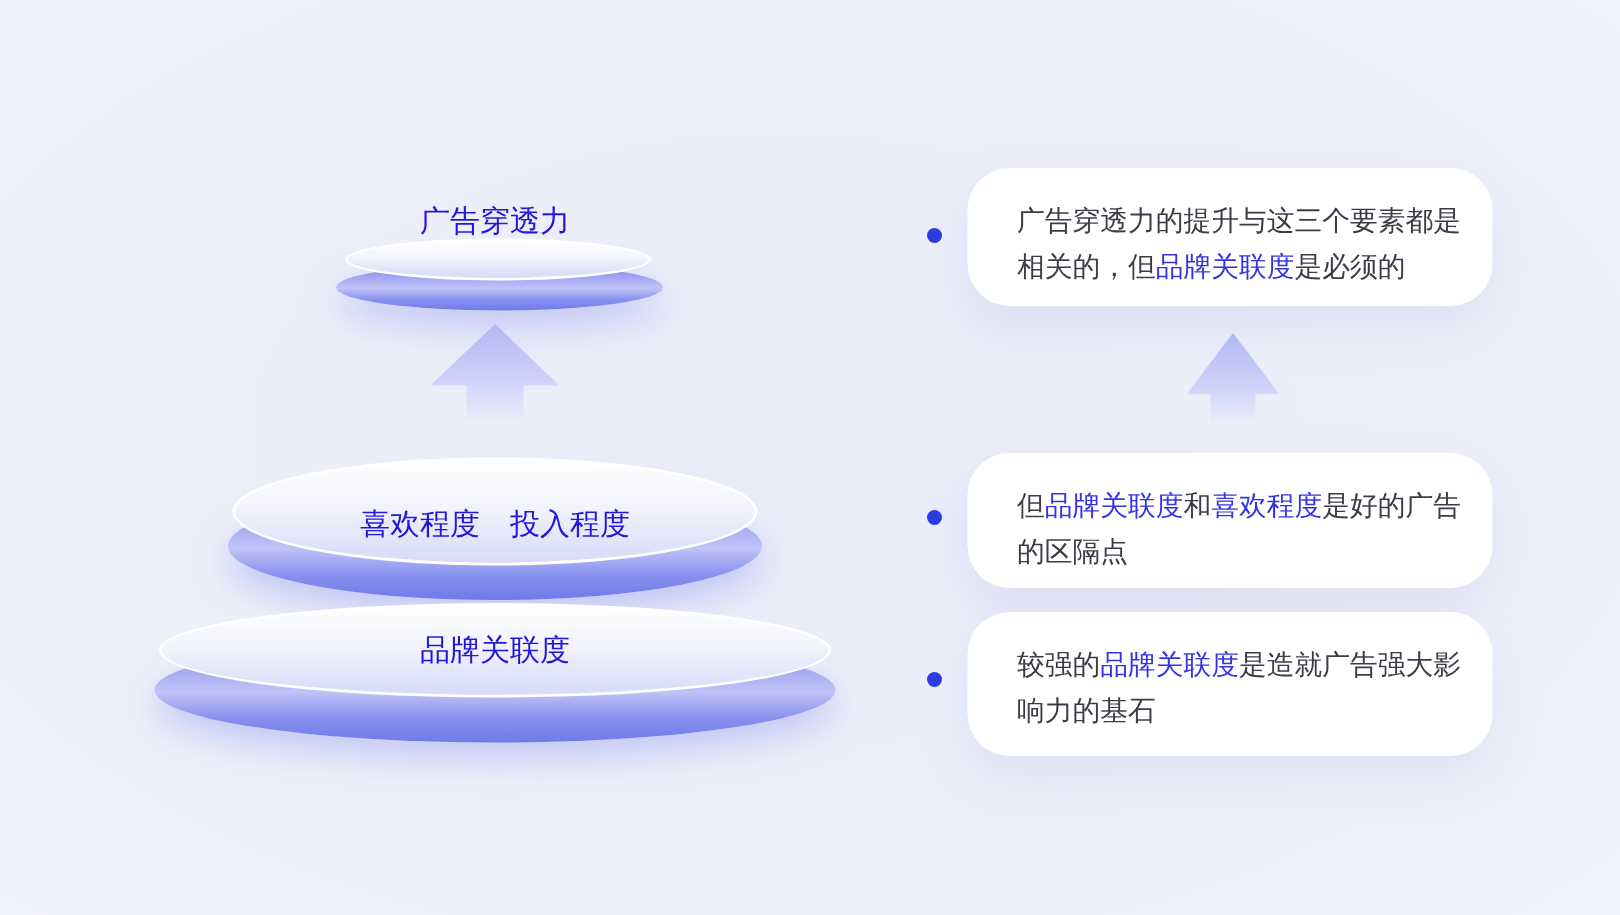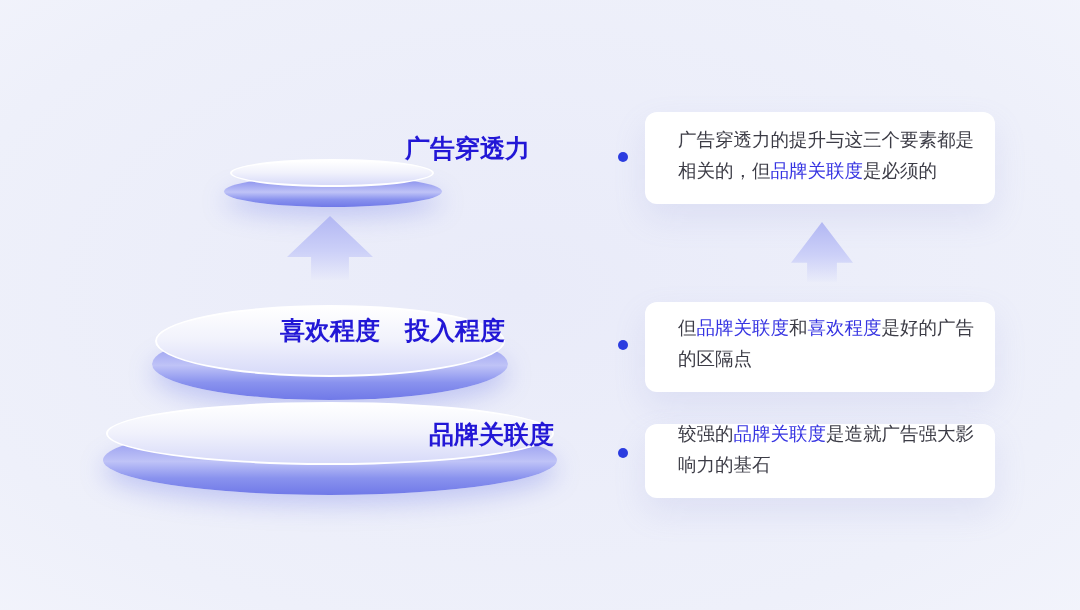--- a/index.html
+++ b/index.html
@@ -20,52 +20,52 @@
     border: 2px solid #ffffff;
   }
   .disc-top-rim      { left:224px; top:176px; width:218px; height:31px; }
   .disc-top-surface  { left:230px; top:159px; width:204px; height:28px; }
   .disc-mid-rim      { left:152px; top:328px; width:356px; height:72px; }
   .disc-mid-surface  { left:155px; top:305px; width:350px; height:72px; }
   .disc-bot-rim      { left:103px; top:425px; width:454px; height:70px; }
   .disc-bot-surface  { left:106px; top:402px; width:448px; height:63px; }
 
   .disc-label {
-    position:absolute; text-align:right; font-weight:bold;
-    color:#2217d6; font-size:25px; line-height:28px; white-space:pre;
+    position:absolute; text-align:center; font-weight:normal;
+    color:#2217d6; font-size:20px; line-height:28px; white-space:pre;
     letter-spacing:0px; z-index:5;
   }
   .label-top { left:130px; top:134px; width:400px; }
-  .label-mid { left:155px; top:316px; width:350px; }
+  .label-mid { left:155px; top:336px; width:350px; }
   .label-bot { left:106px; top:420px; width:448px; }
 
   
   .up-arrow {
     position:absolute;
     background: linear-gradient(180deg, #b2b7f3 0%, #ccd0f8 55%, rgba(228,231,250,0.25) 100%);
   }
   .arrow-left {
     left:287px; top:216px; width:86px; height:64px;
     clip-path: polygon(50% 0%, 100% 64%, 72% 64%, 72% 100%, 28% 100%, 28% 64%, 0% 64%);
   }
   .arrow-right {
     left:791px; top:222px; width:62px; height:60px;
     clip-path: polygon(50% 0%, 100% 68%, 74% 68%, 74% 100%, 26% 100%, 26% 68%, 0% 68%);
   }
 
   
   .note-card {
     position:absolute; left:645px; width:350px; background:#ffffff;
-    border-radius:12px; box-shadow: 0 14px 32px rgba(143,148,219,0.16);
-    display:flex; align-items:flex-end; box-sizing:border-box;
+    border-radius:28px; box-shadow: 0 14px 32px rgba(143,148,219,0.16);
+    display:flex; align-items:flex-start; box-sizing:border-box;
     padding:0 20px 0 33px;
   }
   .card-1 { top:112px; height:92px; }
   .card-2 { top:302px; height:90px; }
-  .card-3 { top:424px; height:74px; }
+  .card-3 { top:408px; height:96px; }
   .note-text {
     font-size:18.5px; line-height:31px; color:#3c3c46; width:299px;
     word-break:break-all;
   }
   .note-text .hl { color:#3634e2; }
 
   .bullet {
     position:absolute; left:618px; width:10px; height:10px;
     border-radius:50%; background:#2b3ce0;
   }

